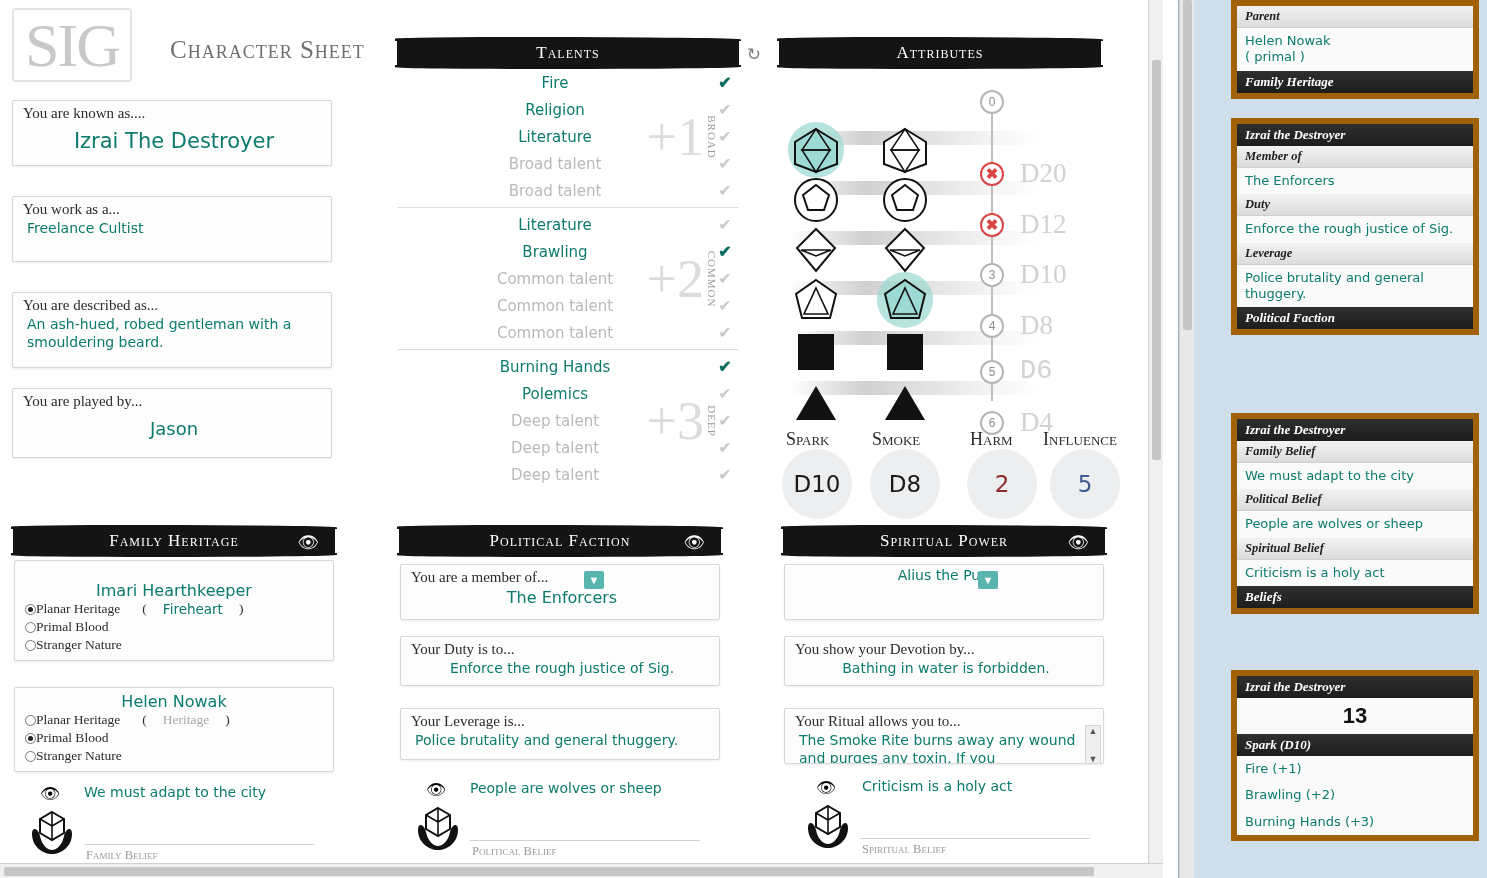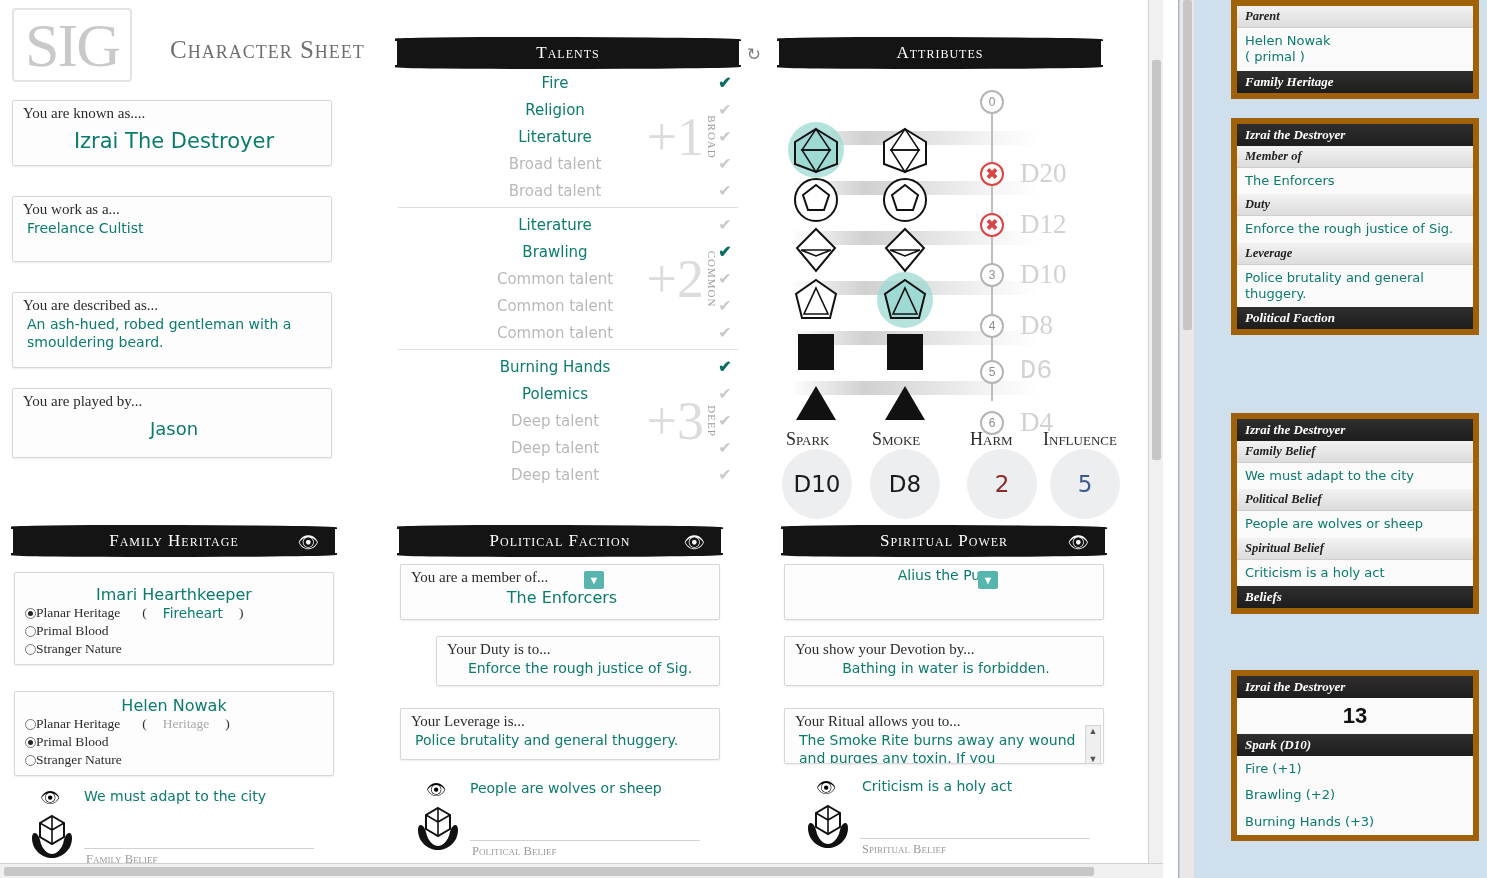--- a/index.html
+++ b/index.html
@@ -393,21 +393,21 @@
       </div>
     </div>
   </div>
 
   <div class="botpanel" style="left:14px;">
     <div class="banner">
       <span>Family Heritage</span>
       <span class="eye">👁</span>
     </div>
 
-    <div class="field" style="margin-top:18px;padding:12px 0 6px;">
+    <div class="field" style="margin-top:6px;padding:20px 0 6px;">
       <div style="text-align:center;" class="hand">Imari Hearthkeeper</div>
       <div class="radio-row">
         <span class="radio on"></span>
         <span>Planar Heritage</span>
         <span style="margin-left:22px;">(</span>
         <span class="hand" style="margin:0 16px;">Fireheart</span>
         <span>)</span>
       </div>
       <div class="radio-row">
         <span class="radio"></span>
@@ -456,21 +456,21 @@
       <span>Political Faction</span>
       <span class="eye">👁</span>
     </div>
 
     <div class="field" style="margin-top:10px;height:56px;position:relative;">
       <div class="fieldlabel">You are a member of...</div>
       <span class="dropdown" style="position:absolute;right:115px;top:6px;">▼</span>
       <div class="fieldvalue" style="text-align:center;font-size:16px;">The Enforcers</div>
     </div>
 
-    <div class="field" style="margin-top:16px;height:50px;margin-left:36px;">
+    <div class="field" style="margin-top:16px;height:50px;">
       <div class="fieldlabel">Your Duty is to...</div>
       <div class="fieldvalue" style="text-align:center;">Enforce the rough justice of Sig.</div>
     </div>
 
     <div class="field" style="margin-top:22px;height:52px;">
       <div class="fieldlabel">Your Leverage is...</div>
       <div class="fieldvalue">Police brutality and general thuggery.</div>
     </div>
 
     <div style="position:relative;margin-top:22px;">

